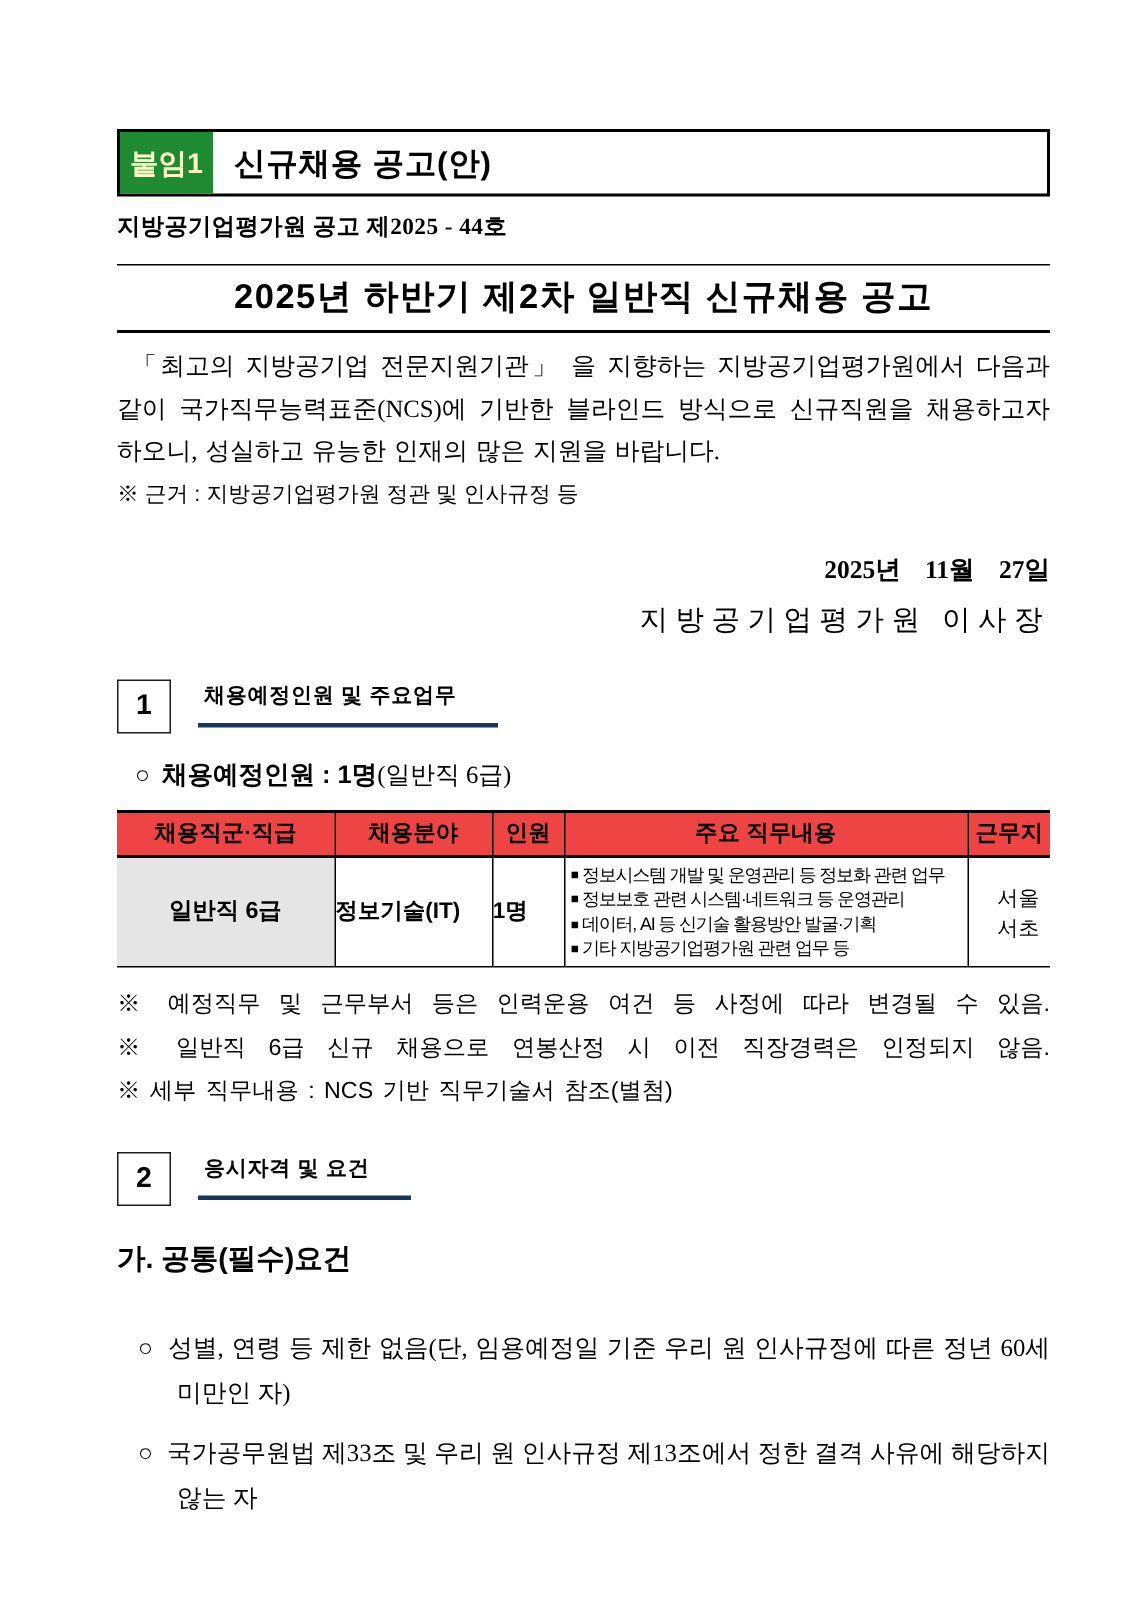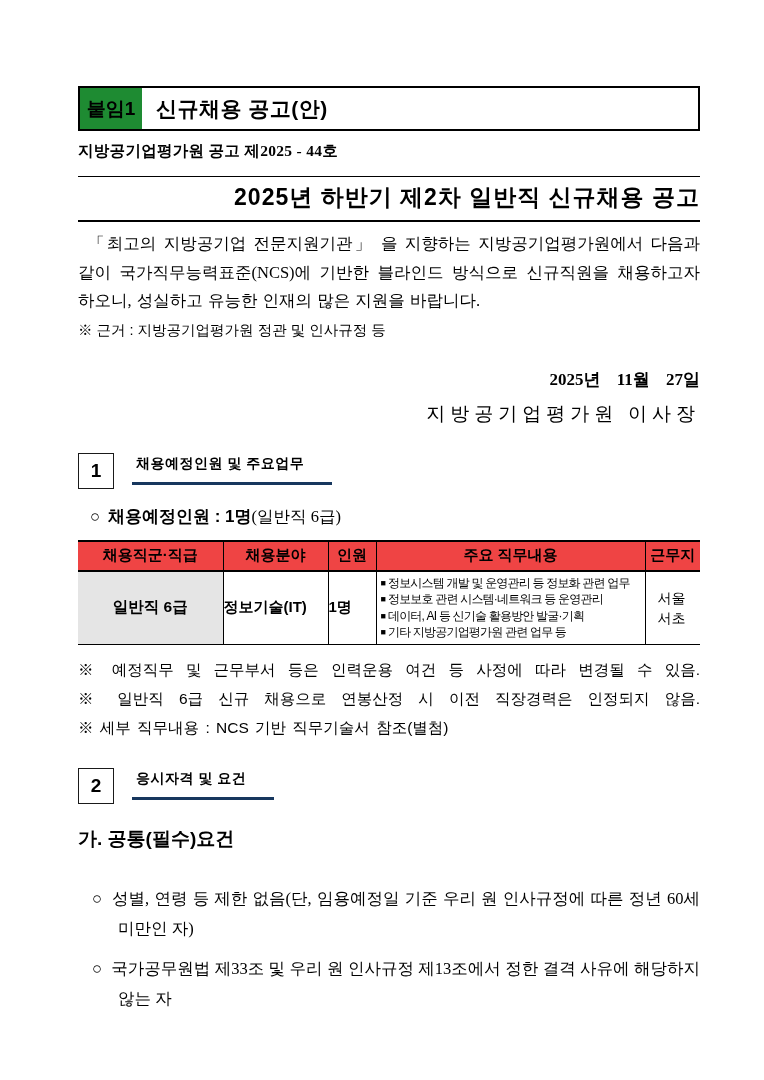--- a/index.html
+++ b/index.html
@@ -2,32 +2,32 @@
 <html><head>
 <meta charset="utf-8">
 <style>
   * { margin: 0; padding: 0; box-sizing: border-box; }
   html, body { background: #ffffff; }
   body { width: 764px; height: 1080px; font-family: "Liberation Serif", serif; color: #000; }
   .page { width: 764px; height: 1080px; padding: 86px 64px 0 78px; overflow: hidden; background: #fff; }
 
   
   .attach-box { display: flex; align-items: stretch; border: 2px solid #000; height: 45px; }
-  .badge { background: #1E8B32; color: #000000; font-family: "Liberation Sans", sans-serif;
+  .badge { background: #1E8B32; color: #fef9c3; font-family: "Liberation Sans", sans-serif;
            font-weight: bold; font-size: 19px; display: flex; align-items: center; justify-content: center;
            width: 62px; flex: 0 0 62px; }
   .attach-title { font-family: "Liberation Sans", sans-serif; font-weight: bold; font-size: 21px;
            display: flex; align-items: center; padding-left: 14px; letter-spacing: 0.5px; }
 
   .notice-no { margin-top: 10px; font-weight: bold; font-size: 15.5px; letter-spacing: 0.3px; }
 
   .main-title-wrap { margin-top: 14px; border-top: 1.5px solid #000; border-bottom: 2.5px solid #000;
            padding: 5px 0 7px 0; }
   .main-title { font-family: "Liberation Sans", sans-serif; font-weight: bold; font-size: 23px;
-           text-align: right; letter-spacing: 1px; line-height: 31px; }
+           text-align: center; letter-spacing: 1px; line-height: 31px; }
 
   .intro { margin-top: 8px; font-size: 16.5px; line-height: 28.5px; text-align: justify;
            text-indent: 10px; word-spacing: 1px; }
   .basis { margin-top: 4px; font-family: "Liberation Sans", sans-serif; font-size: 14.5px; line-height: 20px; }
 
   .date-block { margin-top: 28px; text-align: right; }
   .date { font-weight: bold; font-size: 17px; word-spacing: 12px; line-height: 23px; }
   .signer { margin-top: 10px; font-weight: normal; font-size: 19px; letter-spacing: 5px; line-height: 26px; }
 
   
@@ -53,21 +53,21 @@
            font-weight: bold; font-size: 15px; height: 30px; text-align: center; background: #ef4444; }
   table.recruit td { vertical-align: middle; height: 72px; }
   td.c-grade { background: #e5e5e5; font-family: "Liberation Sans", sans-serif; font-weight: bold;
            font-size: 15.5px; text-align: center; }
   td.c-field, td.c-count { font-family: "Liberation Sans", sans-serif; font-weight: bold;
            font-size: 15px; }
   td.c-duties { padding: 3px 2px 3px 4px; }
   .duty { font-family: "Liberation Sans", sans-serif; font-size: 12px; line-height: 16.5px;
            letter-spacing: -0.8px; white-space: nowrap; padding-left: 11px; text-indent: -11px; }
   .duty .sq { font-size: 9px; vertical-align: 1px; margin-right: 2px; letter-spacing: 0; }
-  td.c-loc { font-family: "Liberation Sans", sans-serif; font-size: 14px; line-height: 20px; padding-left: 12px; }
+  td.c-loc { font-family: "Liberation Sans", sans-serif; font-size: 14px; text-align: center; line-height: 20px; padding-left: 12px; }
 
   .notes { margin-top: 10px; }
   .note { font-family: "Liberation Sans", sans-serif; font-size: 15.5px; line-height: 29px;
            word-spacing: 2px; }
   .note.stretch { text-align: justify; text-align-last: justify; }
 
   .subsection { margin-top: 22px; font-family: "Liberation Sans", sans-serif; font-weight: bold;
            font-size: 19px; }
 
   .req-bullets { margin-top: 32px; padding-left: 14px; }

